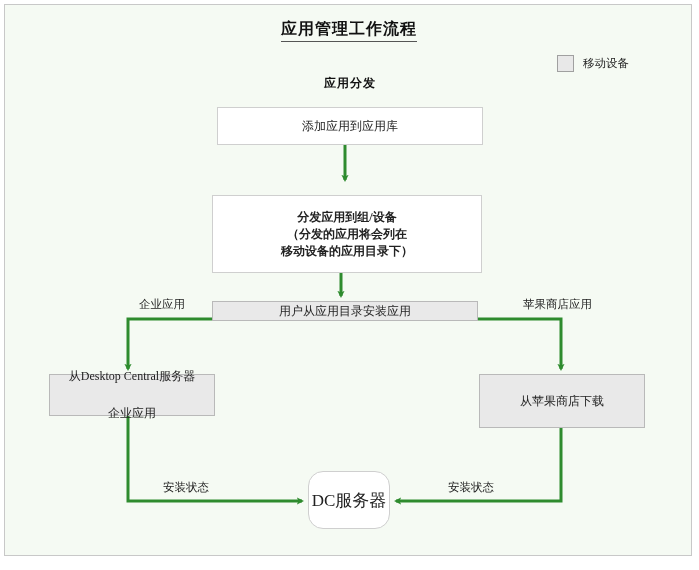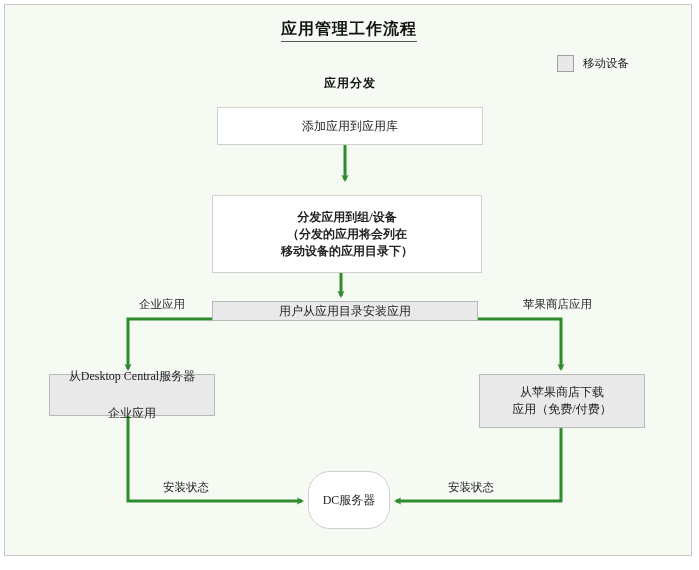--- a/index.html
+++ b/index.html
@@ -93,24 +93,24 @@
   .node .sub  { font-weight: bold; }
 
   #node-add-app      { left: 212px; top: 102px; width: 266px; height: 38px; }
   #node-distribute   { left: 207px; top: 180px; width: 270px; height: 78px; margin-top: 10px; }
   #node-user-install { left: 207px; top: 296px; width: 266px; height: 20px; }
   #node-dc-download  { left: 44px;  top: 369px; width: 166px; height: 42px; gap: 20px; }
   #node-store-download { left: 474px; top: 369px; width: 166px; height: 54px; }
 
   #node-dc-server {
     left: 303px; top: 466px; width: 82px; height: 58px;
-    border-radius: 22px;
+    border-radius: 15px;
     background: #ffffff;
     border: 1px solid #cfcfcf;
-    font-size: 12px;
+    font-size: 17px;
     display: flex; align-items: center; justify-content: center;
     box-sizing: border-box;
     color: #222222;
   }
 
   
   .edge-label {
     font-size: 11.5px;
     color: #222222;
     white-space: nowrap;
@@ -186,20 +186,19 @@
     <span>用户从应用目录安装应用</span>
   </div>
 
   <div id="node-dc-download" class="abs node gray">
     <span>从Desktop Central服务器</span>
     <span>企业应用</span>
   </div>
 
   <div id="node-store-download" class="abs node gray">
     <span>从苹果商店下载</span>
-    <span>应用（免费/付费）</span>
   </div>
 
   <div id="node-dc-server" class="abs">
     <span>DC服务器</span>
   </div>
 
 </div>
 
 </body></html>

